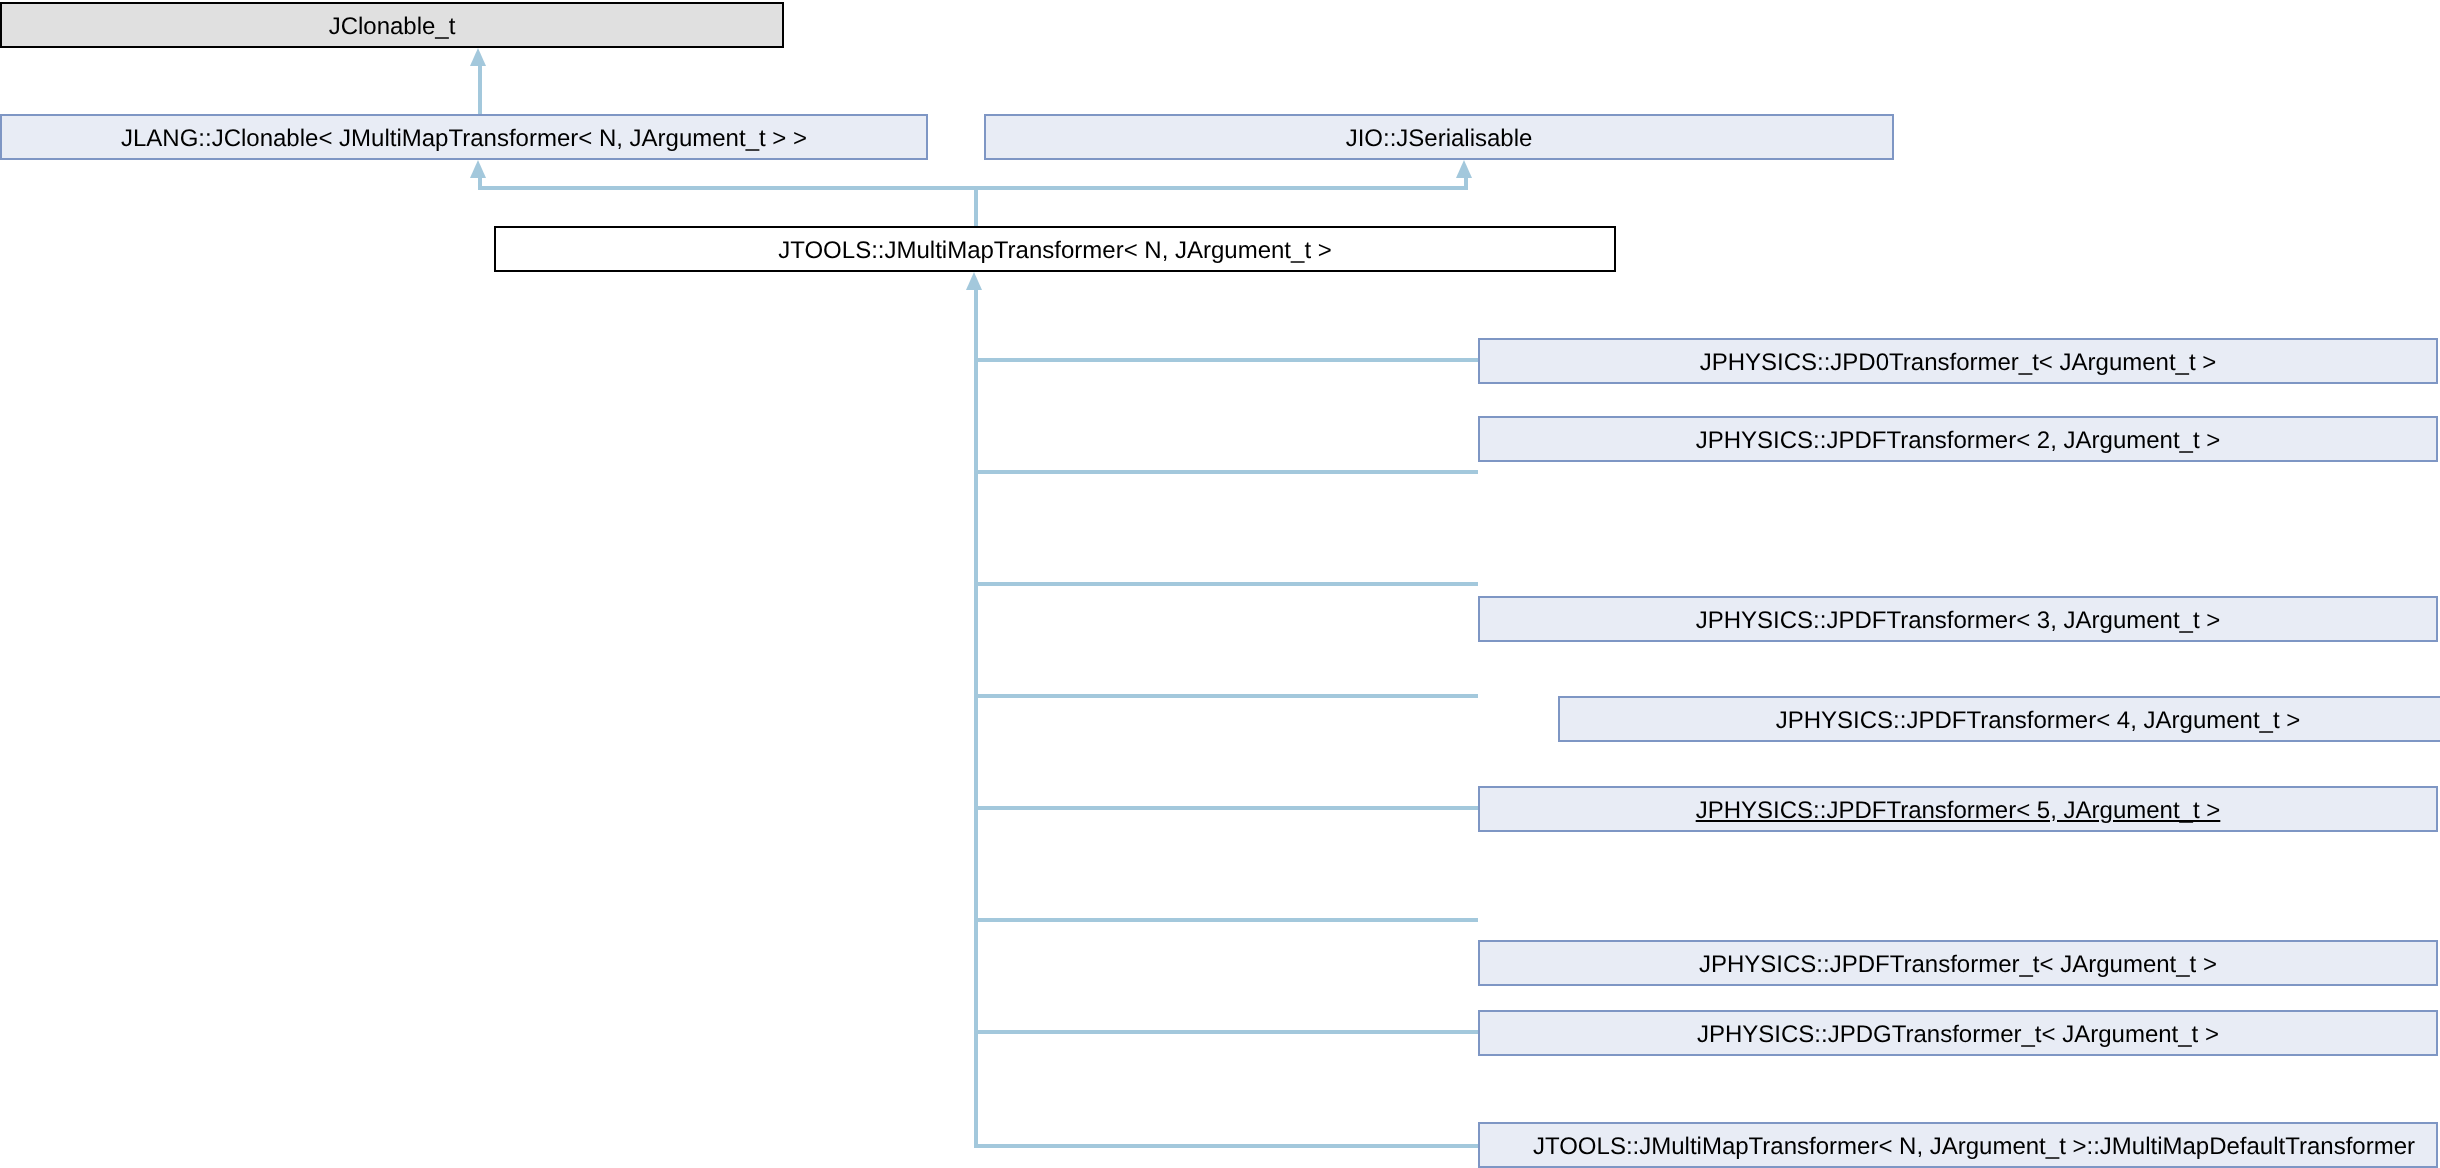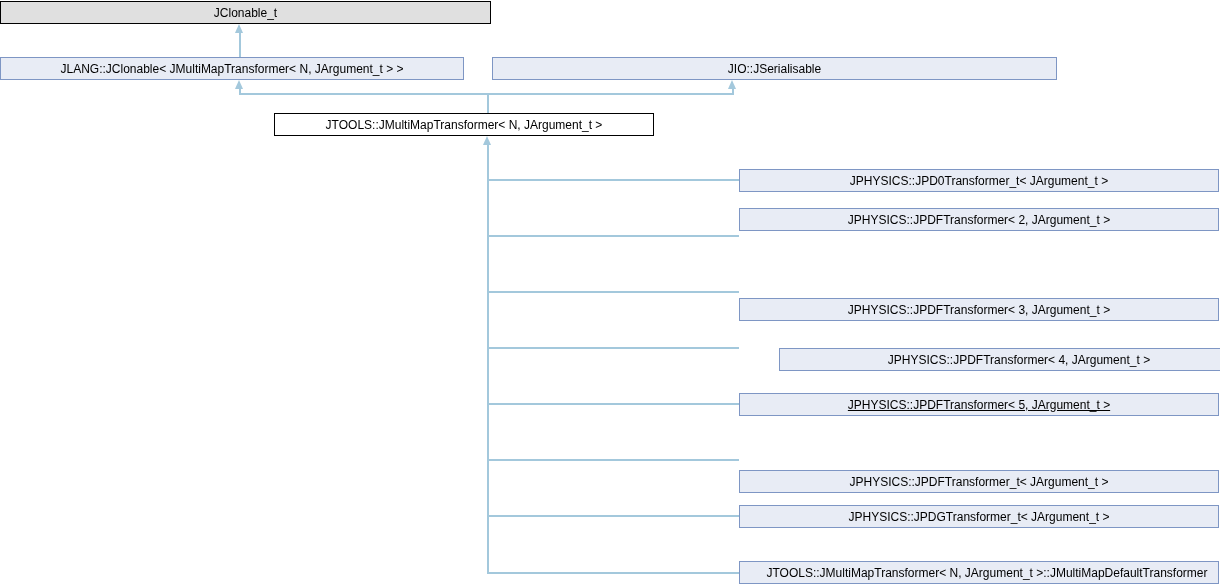--- a/index.html
+++ b/index.html
@@ -37,26 +37,26 @@
   .hline { height: 1.5px; }
   .arrow-up {
     position: absolute;
     width: 0; height: 0;
     border-left: 4.5px solid transparent;
     border-right: 4.5px solid transparent;
     border-bottom: 9px solid #a3c8dc;
   }
 
   
-  #node-root         { left: 0px;   top: 1px;   width: 491px; }
+  #node-root         { left: 0px;   top: 1px;   width: 392px; }
   
   #node-parent-left  { left: 0px;   top: 57px;  width: 464px; }
-  #node-parent-right { left: 492px; top: 57px;  width: 565px; }
+  #node-parent-right { left: 492px; top: 57px;  width: 455px; }
   
-  #node-main         { left: 247px; top: 113px; width: 380px; margin-left: 27px; }
+  #node-main         { left: 247px; top: 113px; width: 561px; }
 
   
   .derived-node { left: 739px; width: 480px; }
   #derived-nodes .derived-node:nth-child(1) { top: 169px; }
   #derived-nodes .derived-node:nth-child(2) { top: 208px; }
   #derived-nodes .derived-node:nth-child(3) { top: 298px; }
   #derived-nodes .derived-node:nth-child(4) { top: 348px; margin-left: 40px; }
   #derived-nodes .derived-node:nth-child(5) { top: 393px; text-decoration: underline; }
   #derived-nodes .derived-node:nth-child(6) { top: 470px; }
   #derived-nodes .derived-node:nth-child(7) { top: 505px; }

